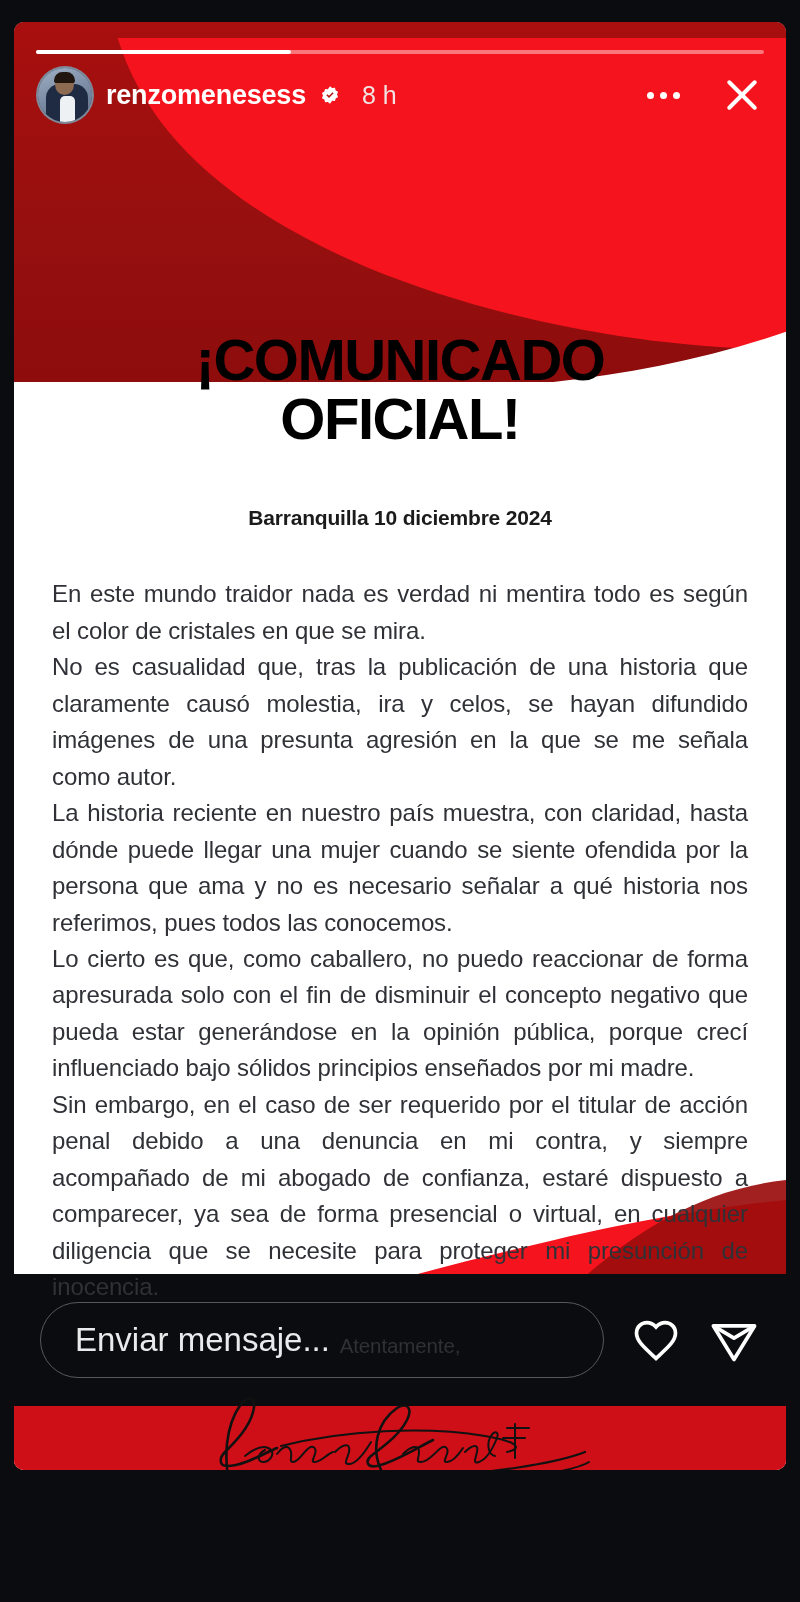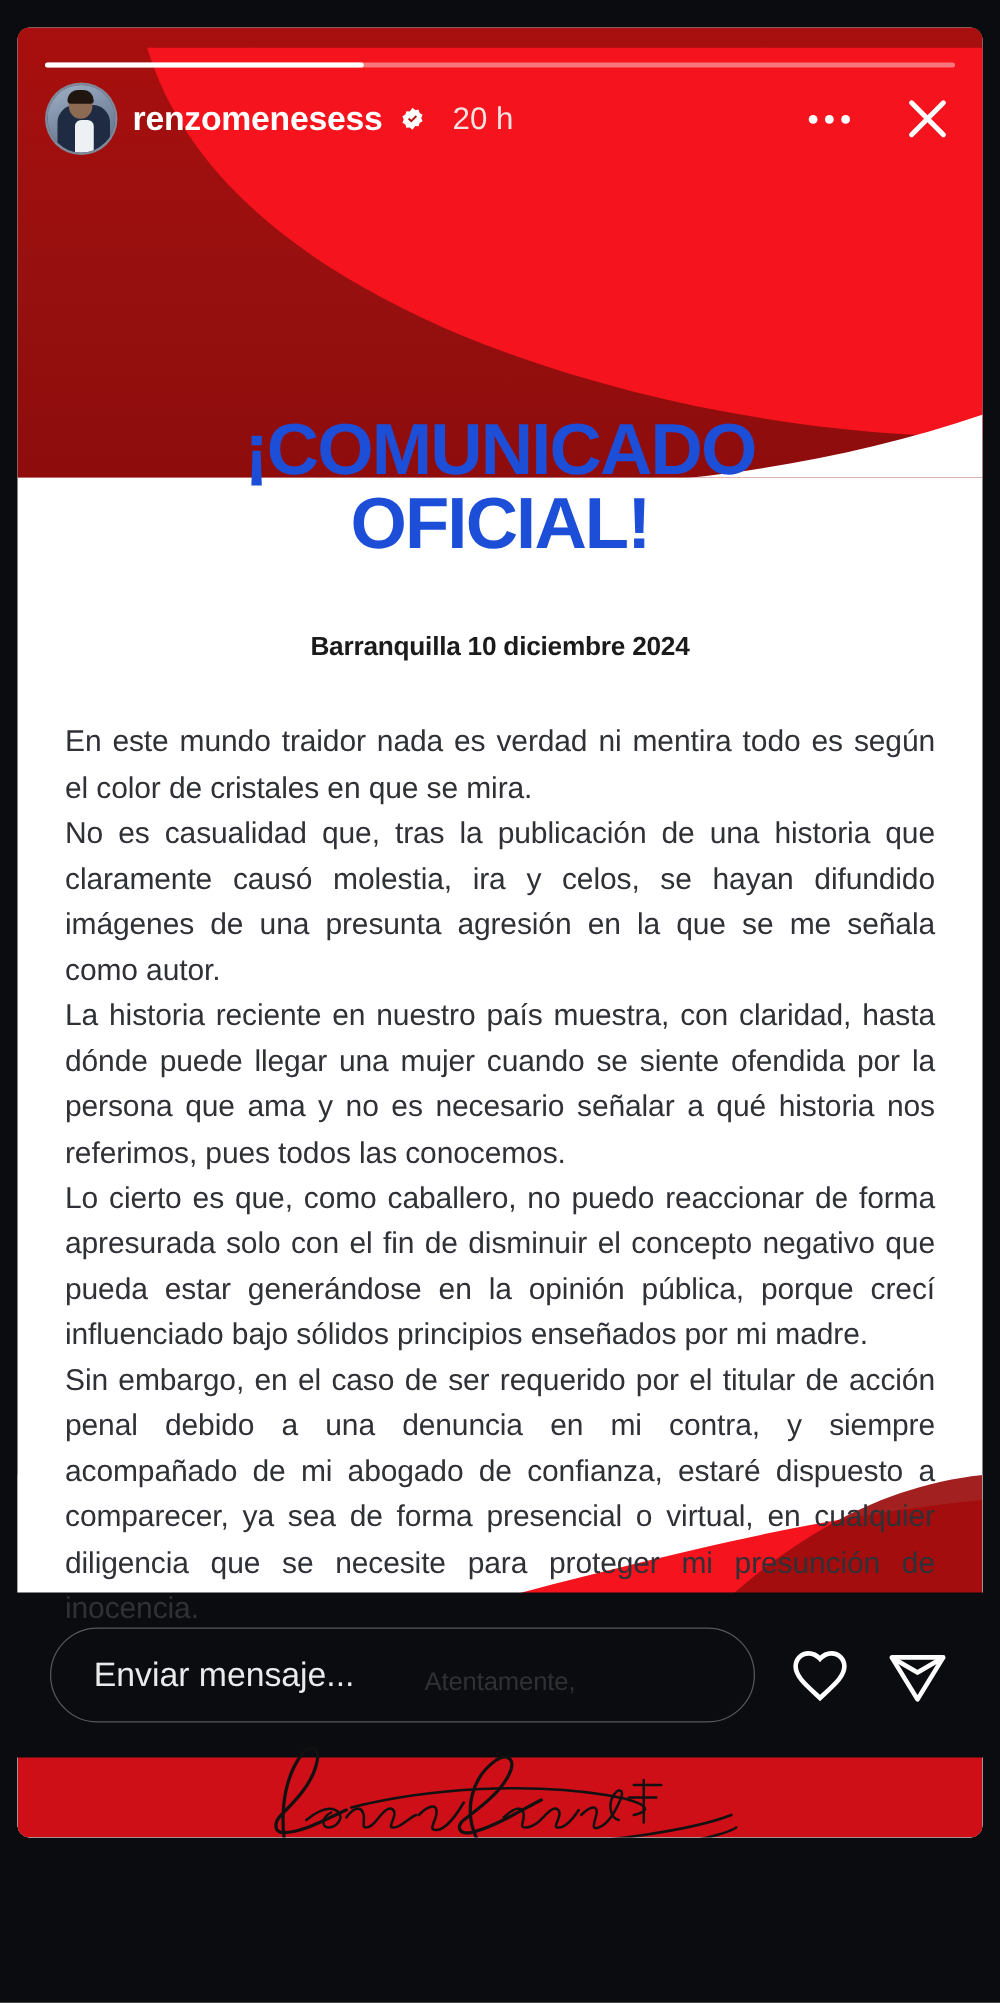--- a/index.html
+++ b/index.html
@@ -175,21 +175,21 @@
   .doc {
     position: absolute;
     left: 0;
     top: 300px;
     width: 100%;
     z-index: 10;
     padding: 0 38px;
   }
   .doc-title {
     text-align: center;
-    color: #1d4ed8;
+    color: #000000;
     font-weight: 800;
     font-size: 58px;
     line-height: 1.02;
     letter-spacing: -1.5px;
     margin-top: 8px;
   }
   .doc-title .l2 { display: block; }
   .doc-date {
     text-align: center;
     color: #1b1b1b;
@@ -248,21 +248,21 @@
     padding: 0 40px;
     gap: 26px;
   }
   .msg-input {
     flex: 1 1 auto;
     height: 76px;
     border-radius: 38px;
     border: 1.5px solid #55585e;
     background: transparent;
     color: #4d7c0f;
-    font-size: 27px;
+    font-size: 33px;
     font-family: "Liberation Sans", sans-serif;
     padding: 0 34px;
     outline: none;
   }
   .msg-input::placeholder { color: #e9eaec; opacity: 1; }
 
   .act-icon {
     width: 52px; height: 52px;
     flex: 0 0 auto;
     cursor: pointer;
@@ -301,21 +301,21 @@
           <div class="a-hair"></div>
         </div>
 
         <span class="username">renzomenesess</span>
 
         <svg class="verified-badge" viewBox="0 0 24 24">
           <path fill="#ffffff" d="M12 1.5l2.6 2.1 3.3-.3.9 3.2 2.9 1.7-1.3 3.1 1.3 3.1-2.9 1.7-.9 3.2-3.3-.3L12 22.5l-2.6-2.1-3.3.3-.9-3.2-2.9-1.7L3.6 12.7 2.3 9.6l2.9-1.7.9-3.2 3.3.3L12 1.5z"></path>
           <path fill="#b4130f" d="M10.8 15.6L7.6 12.4l1.3-1.3 1.9 1.9 4.3-4.3 1.3 1.3-5.6 5.6z"></path>
         </svg>
 
-        <span class="timestamp">20 h</span>
+        <span class="timestamp">8 h</span>
 
         <span class="header-spacer"></span>
 
         <div class="more-btn">
           <i></i>
           <i></i>
           <i></i>
         </div>
 
         <div class="close-btn"></div>

